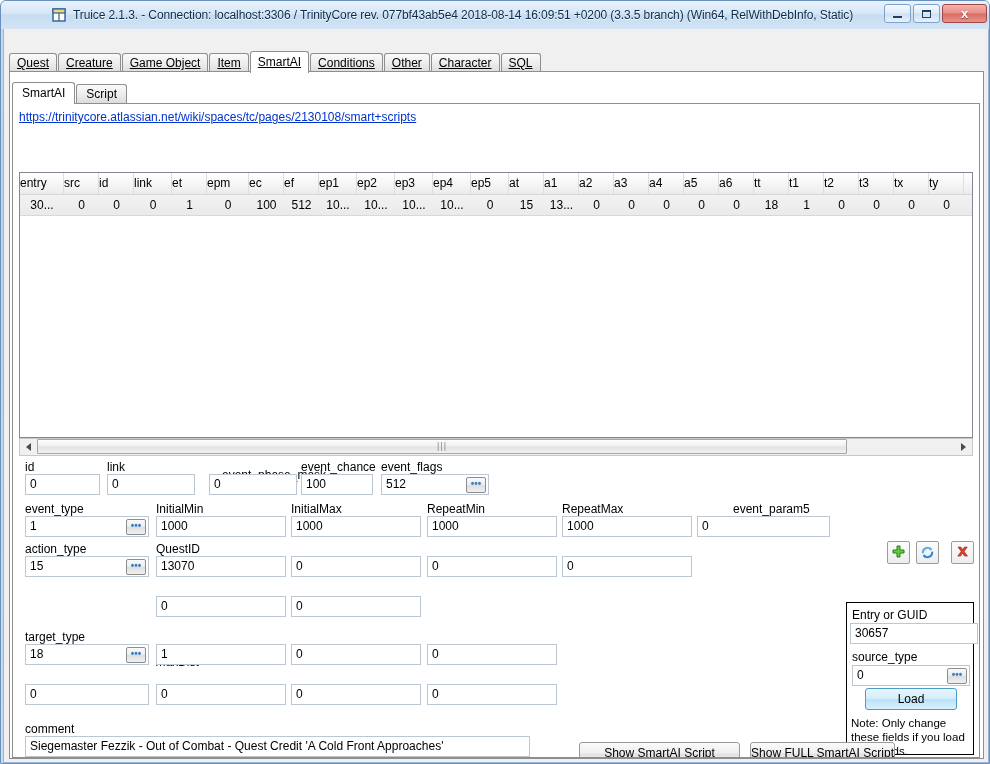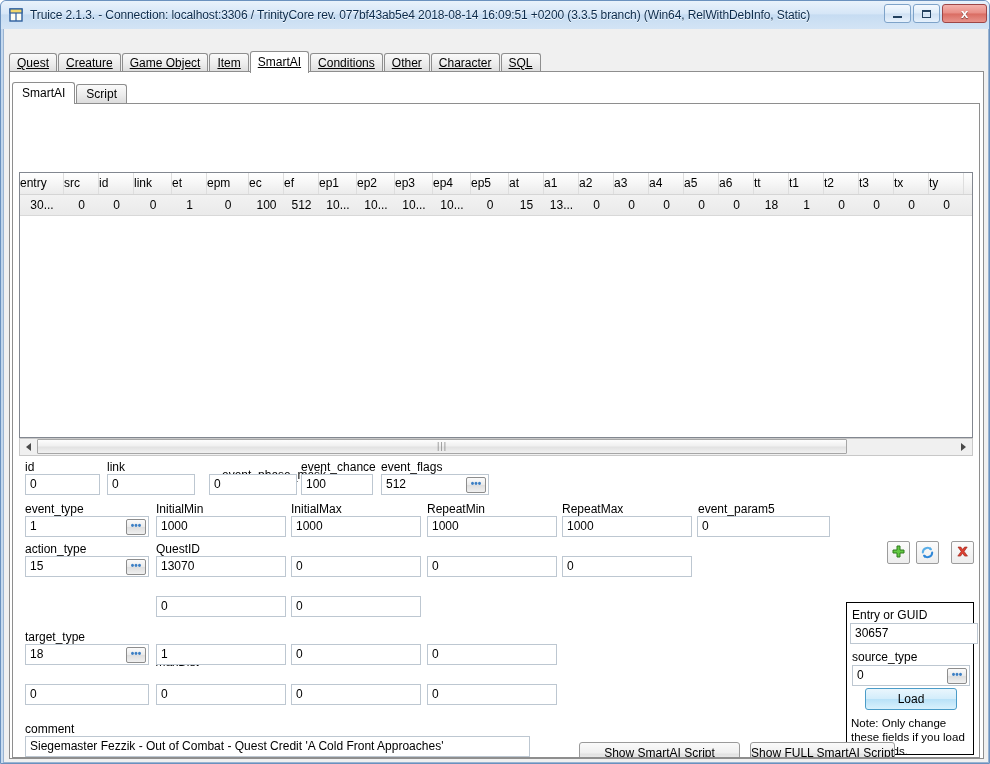--- a/index.html
+++ b/index.html
@@ -22,21 +22,21 @@
     border-radius: 6px 6px 0 0;
     overflow: hidden;
   }
 
   
   #titlebar {
     position: absolute; left: 0; top: 0;
     width: 990px; height: 28px;
     background: linear-gradient(to bottom, #e9f2fb 0%, #d6e6f7 45%, #c6dcf2 50%, #d3e4f5 100%);
     border-radius: 5px 5px 0 0;
-    display: flex; align-items: center;
+    display: flex; align-items: center; padding-left: 43px;
   }
   #title-icon {
     width: 16px; height: 16px; margin-left: 7px; margin-right: 6px;
     flex: none; position: relative;
   }
   #title-text {
     font-size: 12px;
     color: #0b2a4a;
     white-space: nowrap;
     letter-spacing: -0.1px;
@@ -395,20 +395,21 @@
 
     <div id="page"></div>
 
     <div id="inner-tabstrip">
       <div class="inner-tab active">SmartAI</div>
       <div class="inner-tab">Script</div>
     </div>
 
     <div id="inner-page">
 
+      <a id="wiki-link">https://trinitycore.atlassian.net/wiki/spaces/tc/pages/2130108/smart+scripts</a>
 
       <div id="grid">
         <div id="grid-header">
             <div class="gh-cell" style="width: 44px;">entry</div>
             <div class="gh-cell" style="width: 35px;">src</div>
             <div class="gh-cell" style="width: 35px;">id</div>
             <div class="gh-cell" style="width: 38px;">link</div>
             <div class="gh-cell" style="width: 35px;">et</div>
             <div class="gh-cell" style="width: 42px;">epm</div>
             <div class="gh-cell" style="width: 35px;">ec</div>
@@ -495,21 +496,21 @@
               <span class="dots">•••</span>
             </div></div>
           <div class="lbl" style="left: 143px; top: 398px;">InitialMin</div>
           <div class="fld" style="left: 143px; top: 412px; width: 130px;">1000</div>
           <div class="lbl" style="left: 278px; top: 398px;">InitialMax</div>
           <div class="fld" style="left: 278px; top: 412px; width: 130px;">1000</div>
           <div class="lbl" style="left: 414px; top: 398px;">RepeatMin</div>
           <div class="fld" style="left: 414px; top: 412px; width: 130px;">1000</div>
           <div class="lbl" style="left: 549px; top: 398px;">RepeatMax</div>
           <div class="fld" style="left: 549px; top: 412px; width: 130px;">1000</div>
-          <div class="lbl" style="left: 685px; top: 398px;">event_param5</div>
+          <div class="lbl" style="left: 720px; top: 398px;">event_param5</div>
           <div class="fld" style="left: 684px; top: 412px; width: 133px;">0</div>
           <div class="lbl" style="left: 12px; top: 438px;">action_type</div>
           <div class="fld withbtn" style="left: 12px; top: 452px; width: 124px;">15<div class="ellipsis-btn">
               <span class="dots">•••</span>
             </div></div>
           <div class="lbl" style="left: 143px; top: 438px;">QuestID</div>
           <div class="fld" style="left: 143px; top: 452px; width: 130px;">13070</div>
           <div class="fld" style="left: 278px; top: 452px; width: 130px;">0</div>
           <div class="fld" style="left: 414px; top: 452px; width: 130px;">0</div>
           <div class="fld" style="left: 549px; top: 452px; width: 130px;">0</div>

